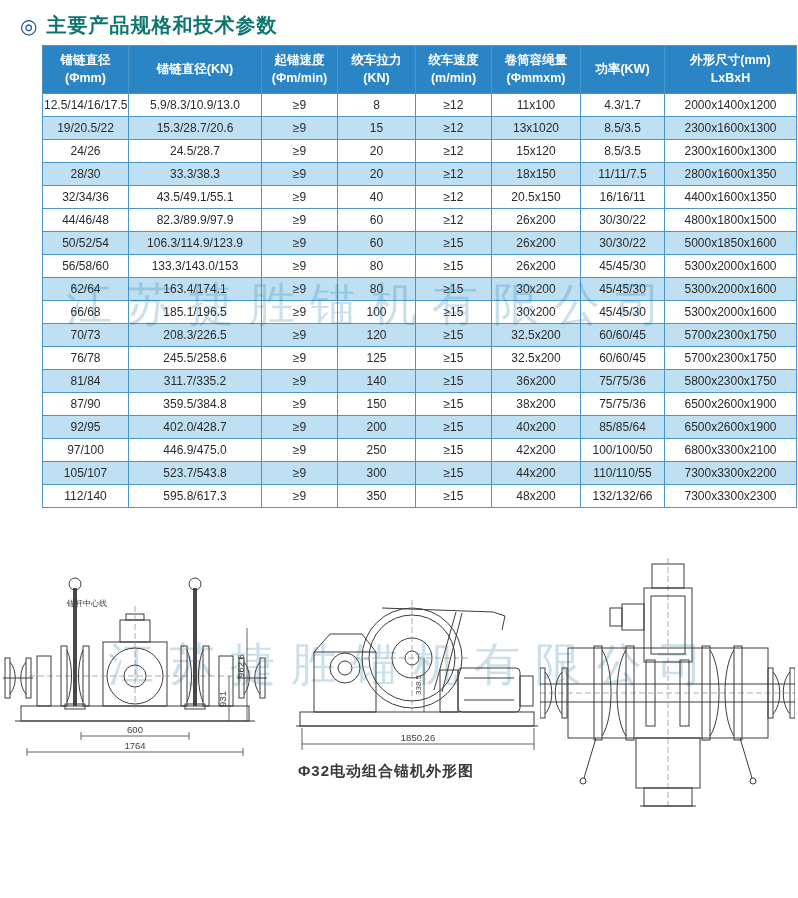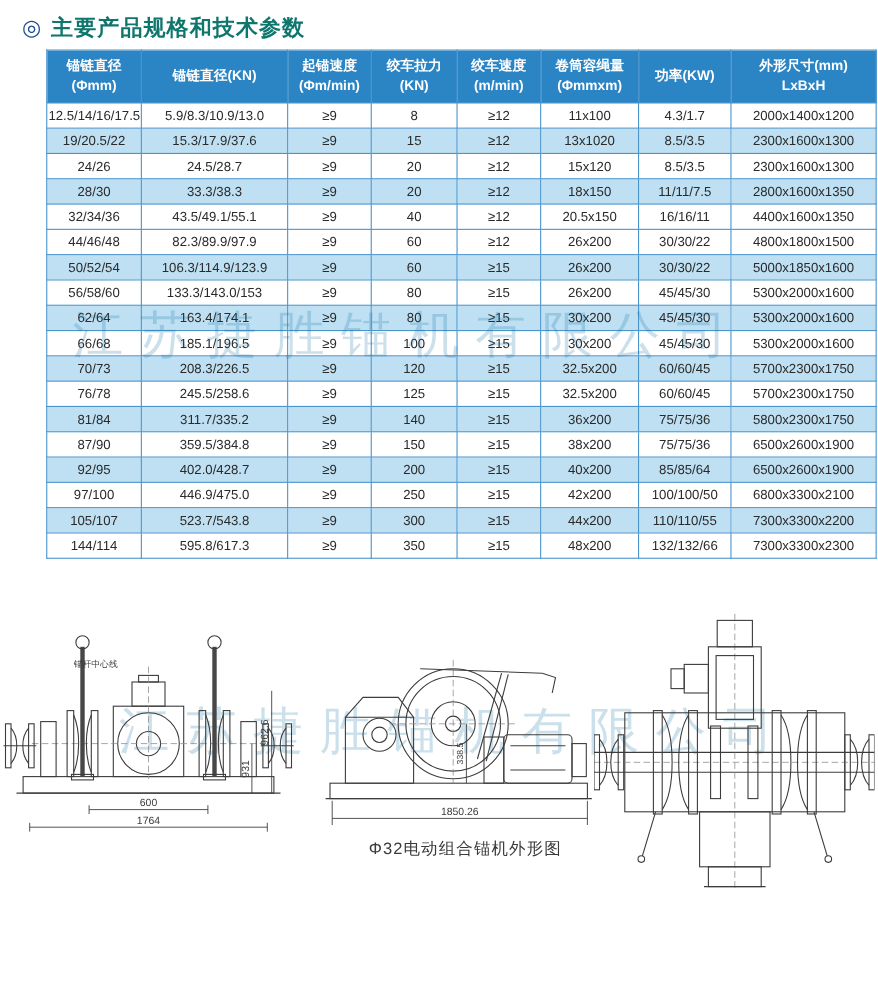--- a/index.html
+++ b/index.html
@@ -30,22 +30,22 @@
   .wm2 { top:634px; left:108px; }
 
   
   .dw { position:absolute; }
   .dw path, .dw rect, .dw line, .dw circle, .dw polygon { fill:none; stroke:#3c3c3c; stroke-width:1; }
   .dw .fill { fill:#474747; stroke:none; }
   .dw .cl { stroke:#8a8a8a; stroke-width:.7; stroke-dasharray:6 3; }
   .dw .dim { stroke-width:.8; }
   .dw text { fill:#3c3c3c; stroke:none; font-size:9.5px; font-family:"Liberation Sans",sans-serif; }
   .dw text.small { font-size:8px; }
-  .caption { position:absolute; top:762px; left:298px; width:250px; text-align:center;
-             font-size:15px; font-weight:400; color:#3a3a3a; letter-spacing:1px; }
+  .caption { position:absolute; top:762px; left:298px; width:250px; 
+             font-size:15px; font-weight:700; color:#3a3a3a; letter-spacing:1px; }
 </style>
 </head>
 <body>
 
 <div class="canvas">
 
   <div class="title-row">
     <span class="marker">◎</span>
     <h1>主要产品规格和技术参数</h1>
   </div>
@@ -85,21 +85,21 @@
           <td>5.9/8.3/10.9/13.0</td>
           <td>≥9</td>
           <td>8</td>
           <td>≥12</td>
           <td>11x100</td>
           <td>4.3/1.7</td>
           <td>2000x1400x1200</td>
         </tr>
         <tr class="alt">
           <td>19/20.5/22</td>
-          <td>15.3/17.9/37.6</td>
+          <td>15.3/28.7/20.6</td>
           <td>≥9</td>
           <td>15</td>
           <td>≥12</td>
           <td>13x1020</td>
           <td>8.5/3.5</td>
           <td>2300x1600x1300</td>
         </tr>
         <tr>
           <td>24/26</td>
           <td>24.5/28.7</td>
@@ -244,21 +244,21 @@
           <td>105/107</td>
           <td>523.7/543.8</td>
           <td>≥9</td>
           <td>300</td>
           <td>≥15</td>
           <td>44x200</td>
           <td>110/110/55</td>
           <td>7300x3300x2200</td>
         </tr>
         <tr>
-          <td>144/114</td>
+          <td>112/140</td>
           <td>595.8/617.3</td>
           <td>≥9</td>
           <td>350</td>
           <td>≥15</td>
           <td>48x200</td>
           <td>132/132/66</td>
           <td>7300x3300x2300</td>
         </tr>
       </tbody>
   </table>

